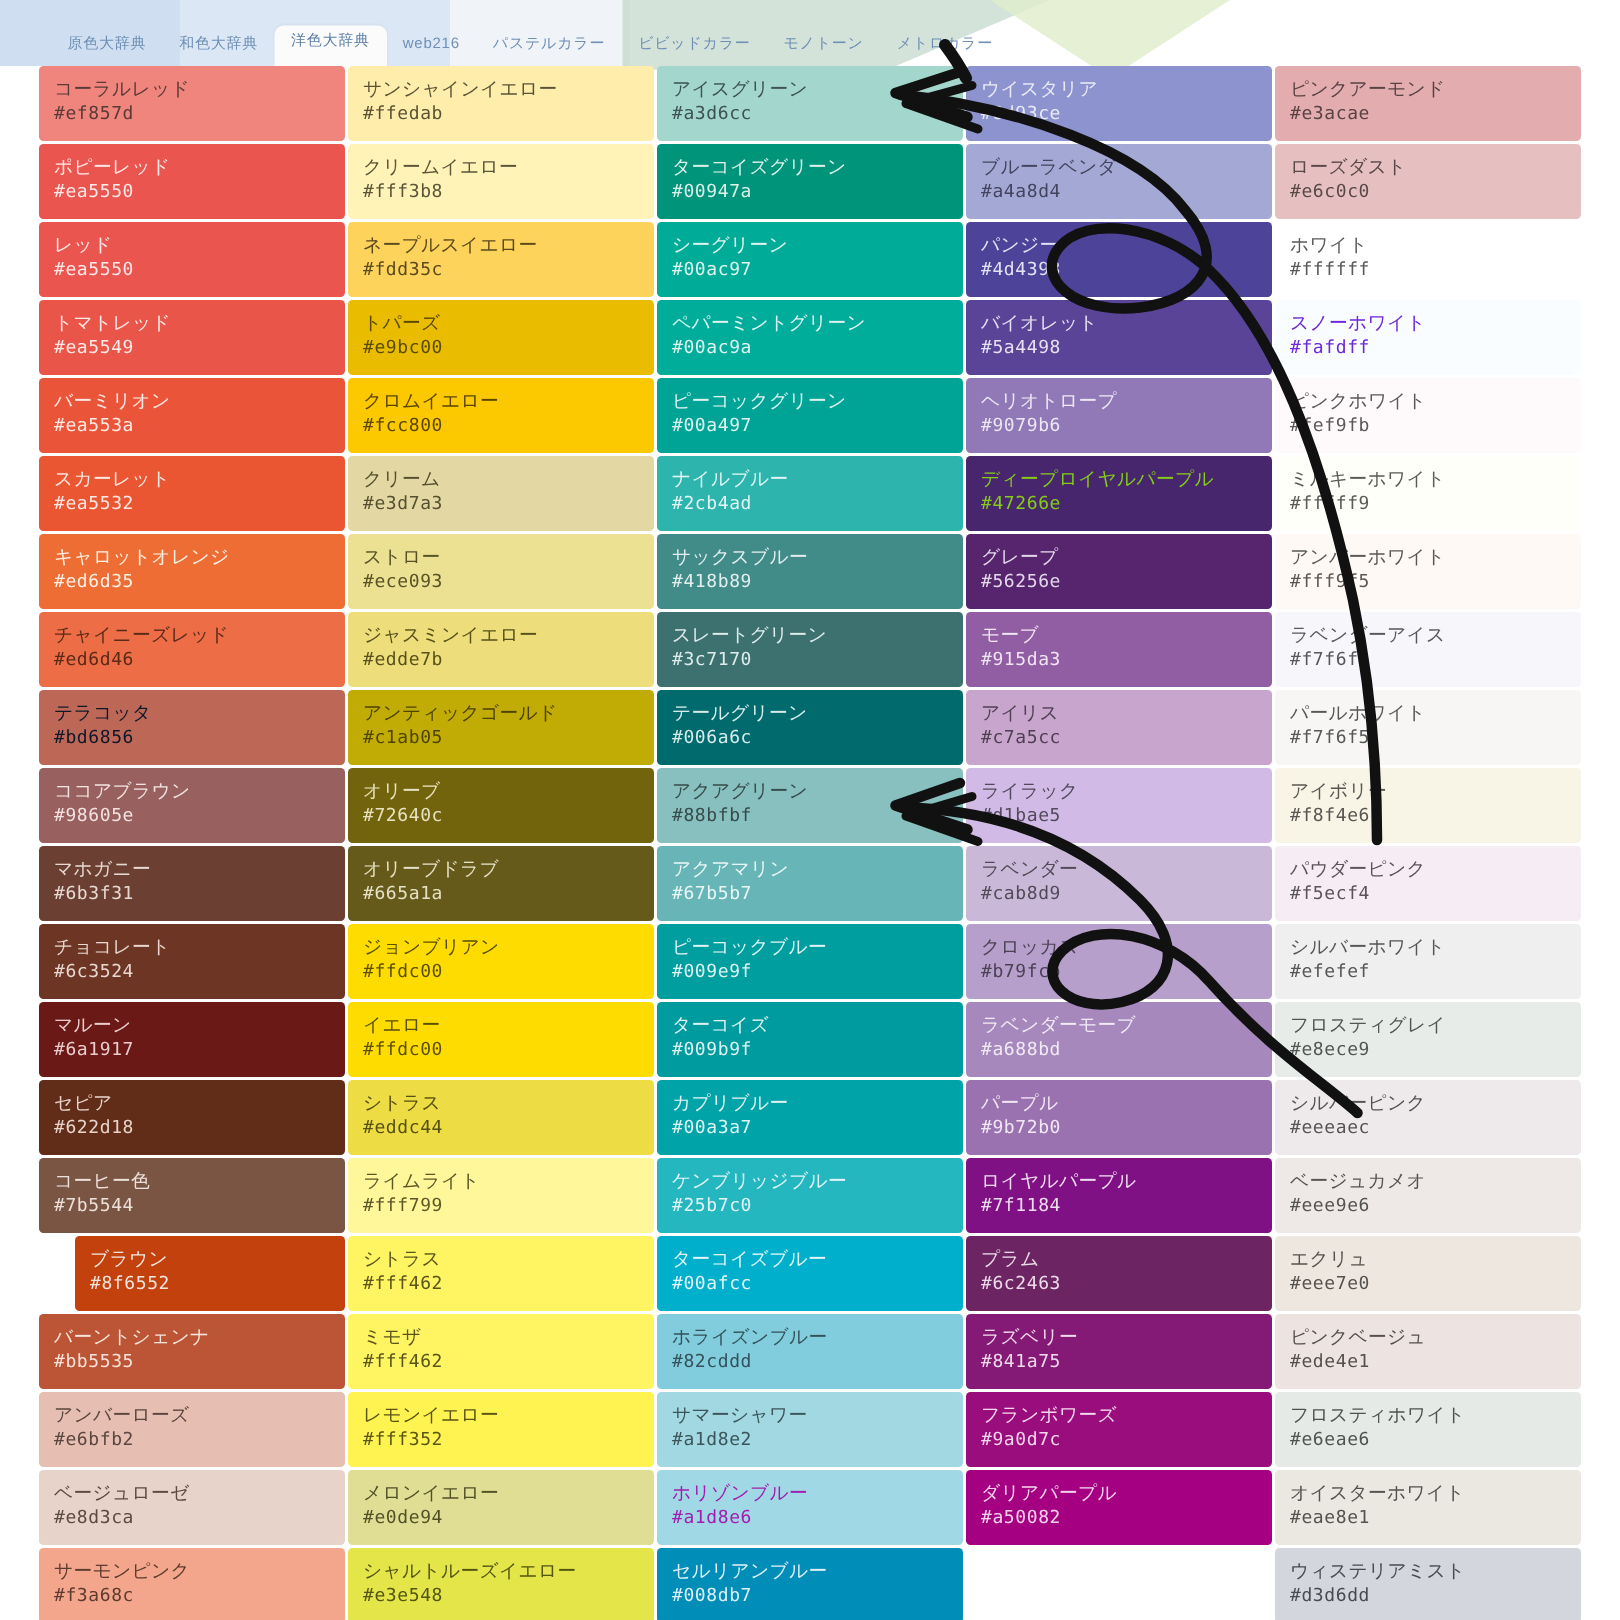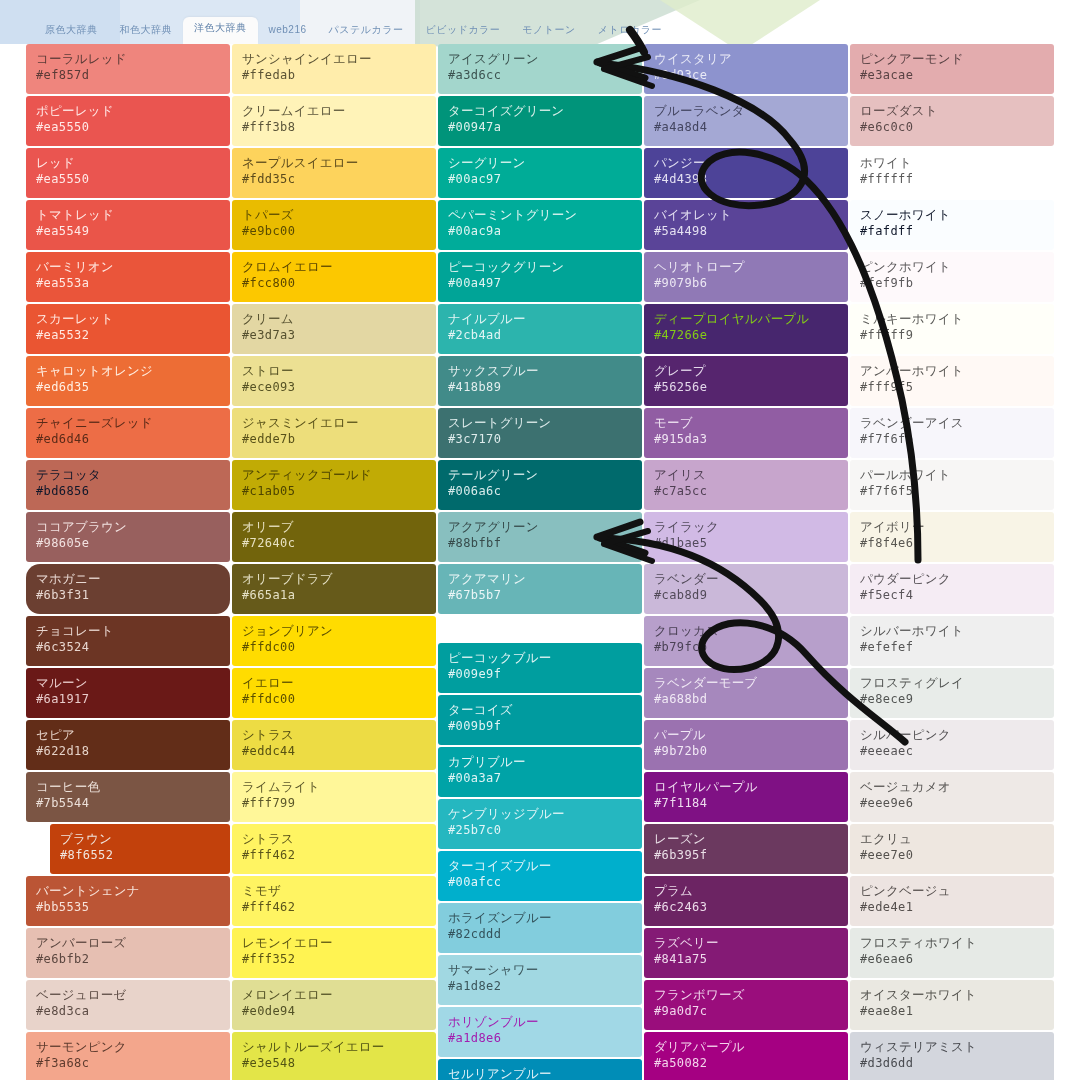--- a/index.html
+++ b/index.html
@@ -159,21 +159,21 @@
         <div class="sw-hex">#ed6d46</div>
       </div>
       <div class="swatch" style="background-color: rgb(189, 104, 86); color: #0f172a;">
         <div class="sw-name">テラコッタ</div>
         <div class="sw-hex">#bd6856</div>
       </div>
       <div class="swatch" style="background-color: rgb(152, 96, 94); color: rgb(242, 226, 225);">
         <div class="sw-name">ココアブラウン</div>
         <div class="sw-hex">#98605e</div>
       </div>
-      <div class="swatch" style="background-color: rgb(107, 63, 49); color: rgb(232, 216, 210); border-radius: 14px;">
+      <div class="swatch" style="background-color: rgb(107, 63, 49); color: rgb(232, 216, 210);">
         <div class="sw-name">マホガニー</div>
         <div class="sw-hex">#6b3f31</div>
       </div>
       <div class="swatch" style="background-color: rgb(108, 53, 36); color: rgb(232, 214, 207);">
         <div class="sw-name">チョコレート</div>
         <div class="sw-hex">#6c3524</div>
       </div>
       <div class="swatch" style="background-color: rgb(106, 25, 23); color: rgb(233, 205, 204);">
         <div class="sw-name">マルーン</div>
         <div class="sw-hex">#6a1917</div>
@@ -327,21 +327,21 @@
         <div class="sw-hex">#006a6c</div>
       </div>
       <div class="swatch" style="background-color: rgb(136, 191, 191); color: rgb(55, 75, 75);">
         <div class="sw-name">アクアグリーン</div>
         <div class="sw-hex">#88bfbf</div>
       </div>
       <div class="swatch" style="background-color: rgb(103, 181, 183); color: rgb(234, 246, 246);">
         <div class="sw-name">アクアマリン</div>
         <div class="sw-hex">#67b5b7</div>
       </div>
-      <div class="swatch" style="background-color: rgb(0, 158, 159); color: rgb(224, 244, 244); margin-top: 27px;">
+      <div class="swatch" style="background-color: rgb(0, 158, 159); color: rgb(224, 244, 244);">
         <div class="sw-name">ピーコックブルー</div>
         <div class="sw-hex">#009e9f</div>
       </div>
       <div class="swatch" style="background-color: rgb(0, 155, 159); color: rgb(224, 243, 244);">
         <div class="sw-name">ターコイズ</div>
         <div class="sw-hex">#009b9f</div>
       </div>
       <div class="swatch" style="background-color: rgb(0, 163, 167); color: rgb(224, 244, 245);">
         <div class="sw-name">カプリブルー</div>
         <div class="sw-hex">#00a3a7</div>
@@ -425,24 +425,20 @@
         <div class="sw-hex">#a688bd</div>
       </div>
       <div class="swatch" style="background-color: rgb(155, 114, 176); color: rgb(241, 232, 245);">
         <div class="sw-name">パープル</div>
         <div class="sw-hex">#9b72b0</div>
       </div>
       <div class="swatch" style="background-color: rgb(127, 17, 132); color: rgb(238, 220, 239);">
         <div class="sw-name">ロイヤルパープル</div>
         <div class="sw-hex">#7f1184</div>
       </div>
-      <div class="swatch" style="background-color: rgb(107, 57, 95); color: rgb(234, 223, 231);">
-        <div class="sw-name">レーズン</div>
-        <div class="sw-hex">#6b395f</div>
-      </div>
       <div class="swatch" style="background-color: rgb(108, 36, 99); color: rgb(235, 219, 233);">
         <div class="sw-name">プラム</div>
         <div class="sw-hex">#6c2463</div>
       </div>
       <div class="swatch" style="background-color: rgb(132, 26, 117); color: rgb(239, 218, 236);">
         <div class="sw-name">ラズベリー</div>
         <div class="sw-hex">#841a75</div>
       </div>
       <div class="swatch" style="background-color: rgb(154, 13, 124); color: rgb(242, 215, 237);">
         <div class="sw-name">フランボワーズ</div>
@@ -459,21 +455,21 @@
         <div class="sw-hex">#e3acae</div>
       </div>
       <div class="swatch" style="background-color: rgb(230, 192, 192); color: rgb(90, 72, 72);">
         <div class="sw-name">ローズダスト</div>
         <div class="sw-hex">#e6c0c0</div>
       </div>
       <div class="swatch" style="background-color: rgb(255, 255, 255); color: rgb(90, 90, 90);">
         <div class="sw-name">ホワイト</div>
         <div class="sw-hex">#ffffff</div>
       </div>
-      <div class="swatch" style="background-color: rgb(250, 253, 255); color: #0f172a;">
+      <div class="swatch" style="background-color: rgb(250, 253, 255); color: #6d28d9;">
         <div class="sw-name">スノーホワイト</div>
         <div class="sw-hex">#fafdff</div>
       </div>
       <div class="swatch" style="background-color: rgb(254, 249, 251); color: rgb(90, 88, 90);">
         <div class="sw-name">ピンクホワイト</div>
         <div class="sw-hex">#fef9fb</div>
       </div>
       <div class="swatch" style="background-color: rgb(255, 255, 249); color: rgb(90, 90, 87);">
         <div class="sw-name">ミルキーホワイト</div>
         <div class="sw-hex">#fffff9</div>

